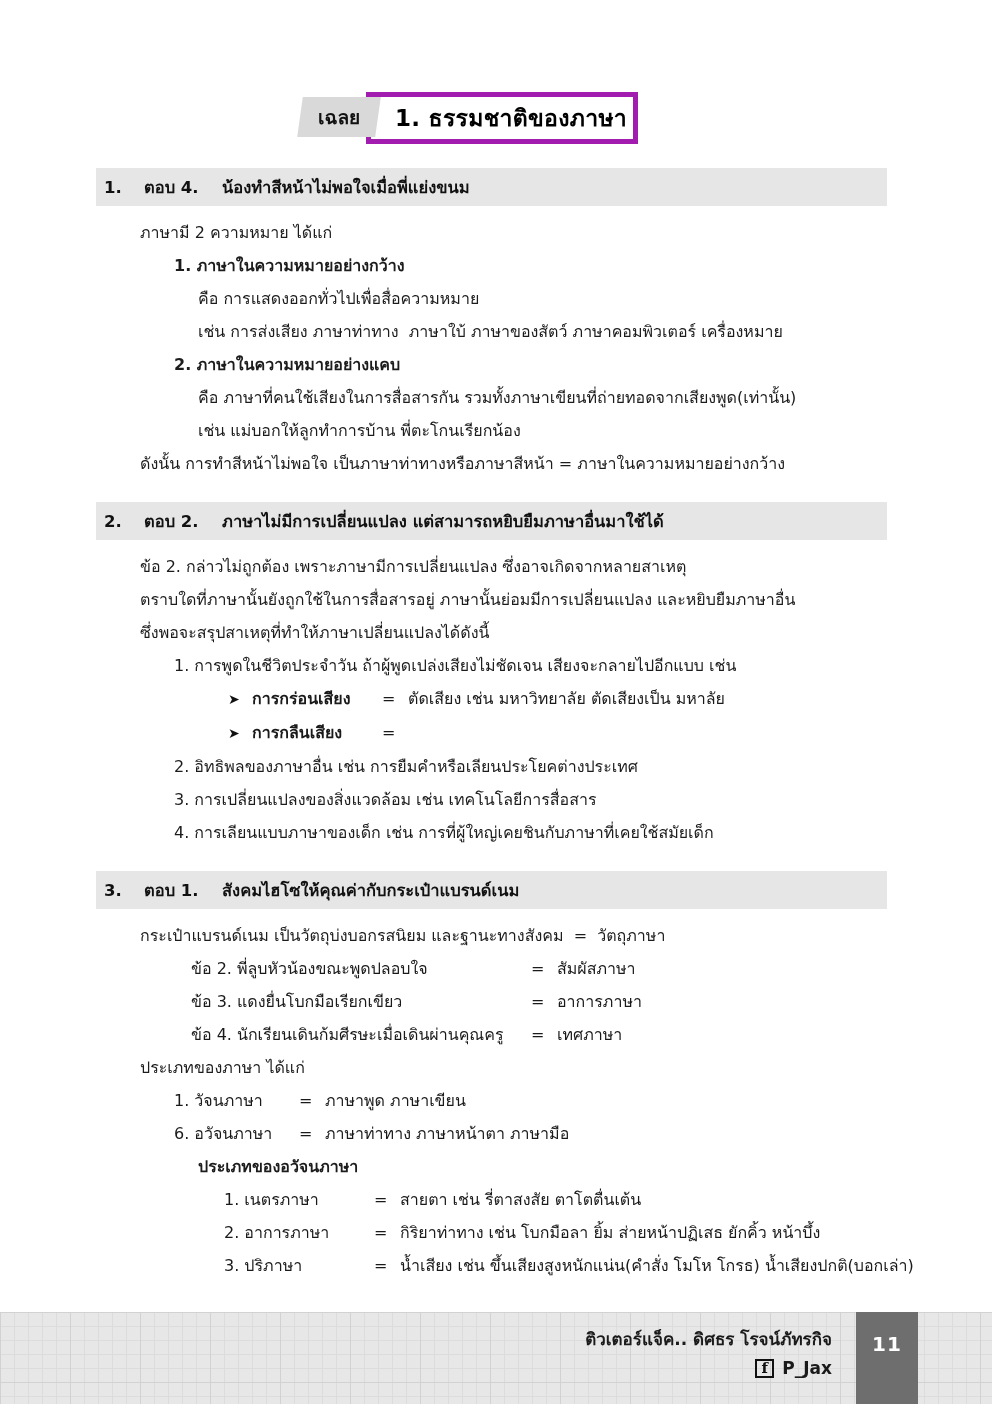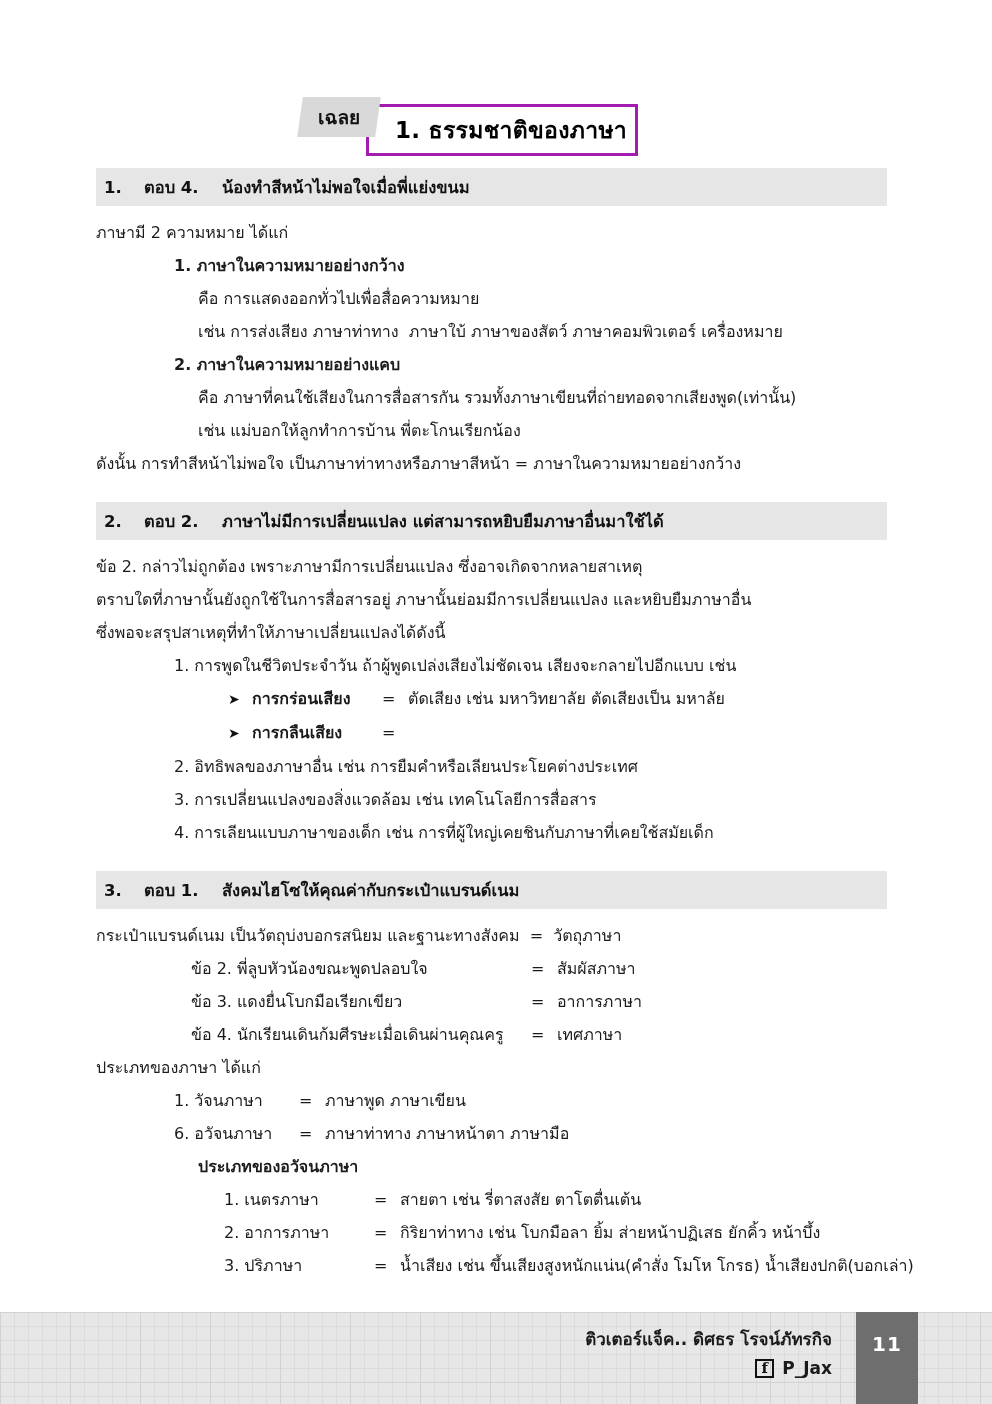--- a/index.html
+++ b/index.html
@@ -19,24 +19,24 @@
   
   .title-zone {
     position: absolute;
     left: 0; top: 0;
     width: 992px;
     height: 168px;
   }
   .title-box {
     position: absolute;
     left: 366px;
-    top: 104px;
+    top: 92px;
     width: 272px;
     height: 52px;
-    border: 3px solid #a21caf;
+    border: 5px solid #a21caf;
     box-sizing: border-box;
     background: #ffffff;
     display: flex;
     align-items: center;
     justify-content: center;
   }
   .title-text {
     font-size: 23px;
     font-weight: bold;
     letter-spacing: 0.3px;
@@ -94,21 +94,21 @@
     width: 830px;
     padding-top: 10px;
   }
   .ln {
     font-size: 16px;
     line-height: 33px;
     white-space: pre;
     color: #1c1c1c;
   }
   .ln.b { font-weight: bold; }
-  .i0 { }
+  .i0 { margin-left: 44px; }
   .i1 { margin-left: 78px; }
   .i2 { margin-left: 102px; }
   .i3 { margin-left: 128px; }
   .gap-l { height: 22px; }
 
   
   .arow {
     display: flex;
     align-items: baseline;
     font-size: 16px;

